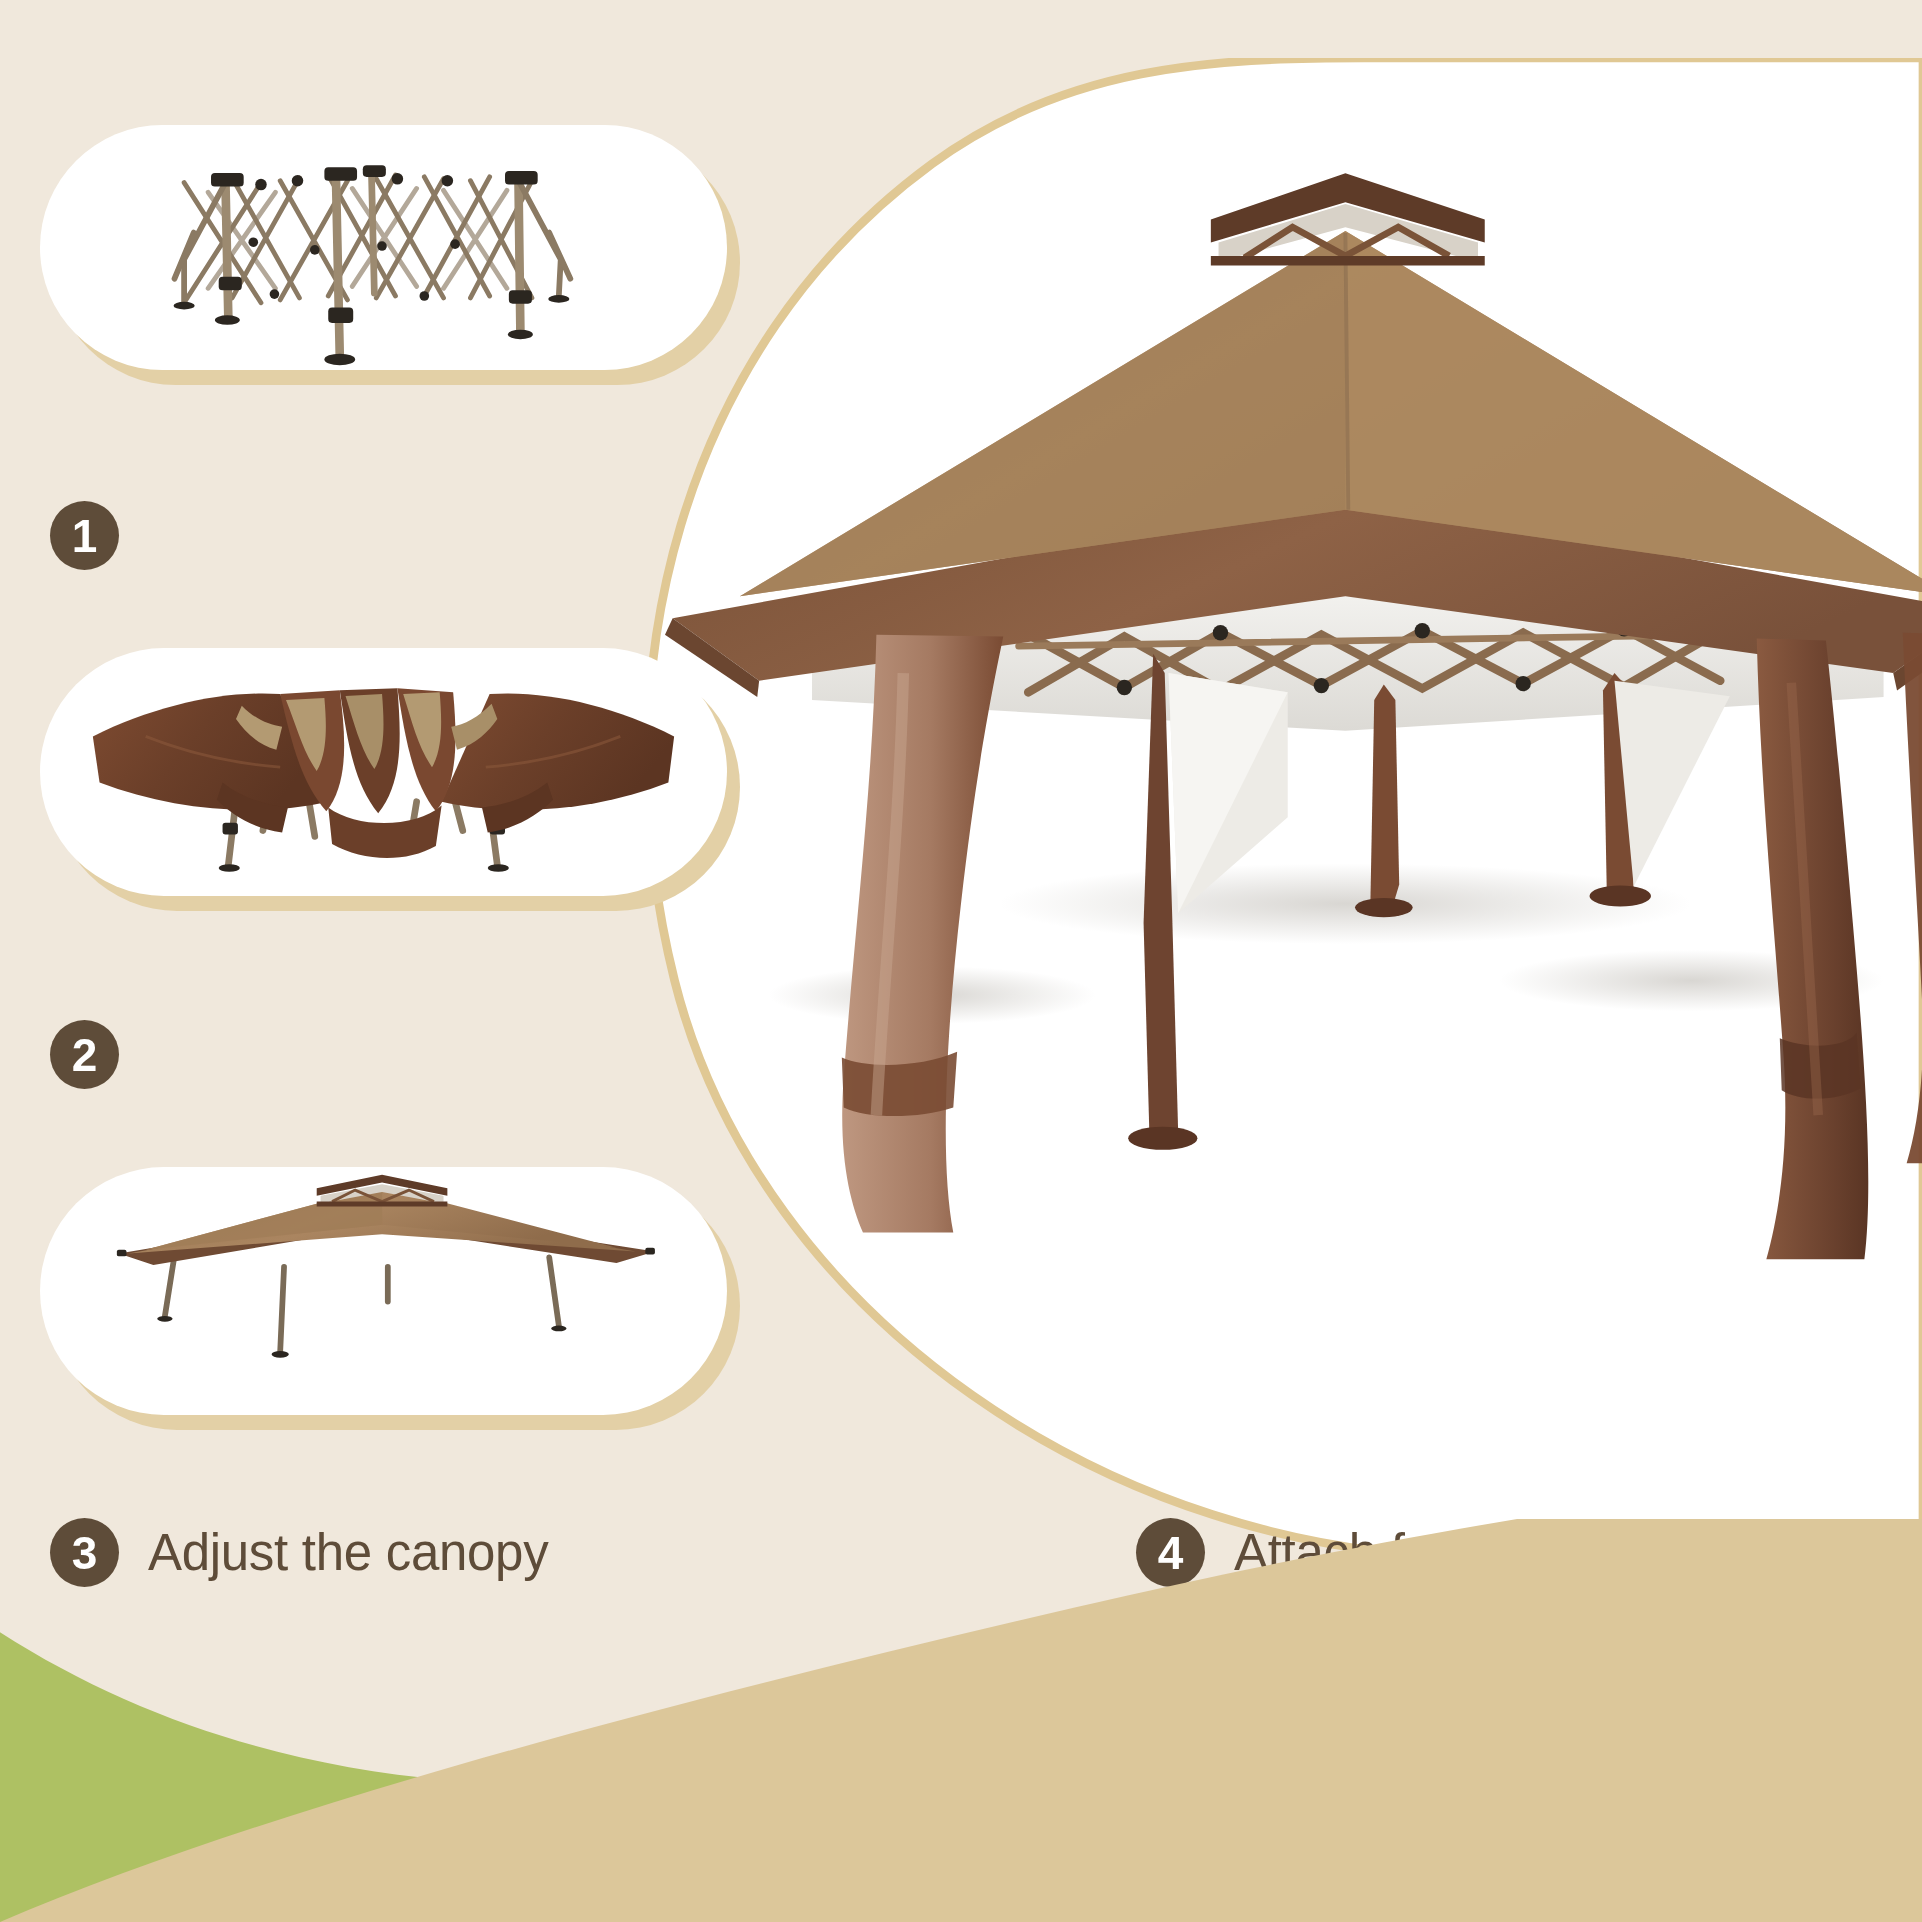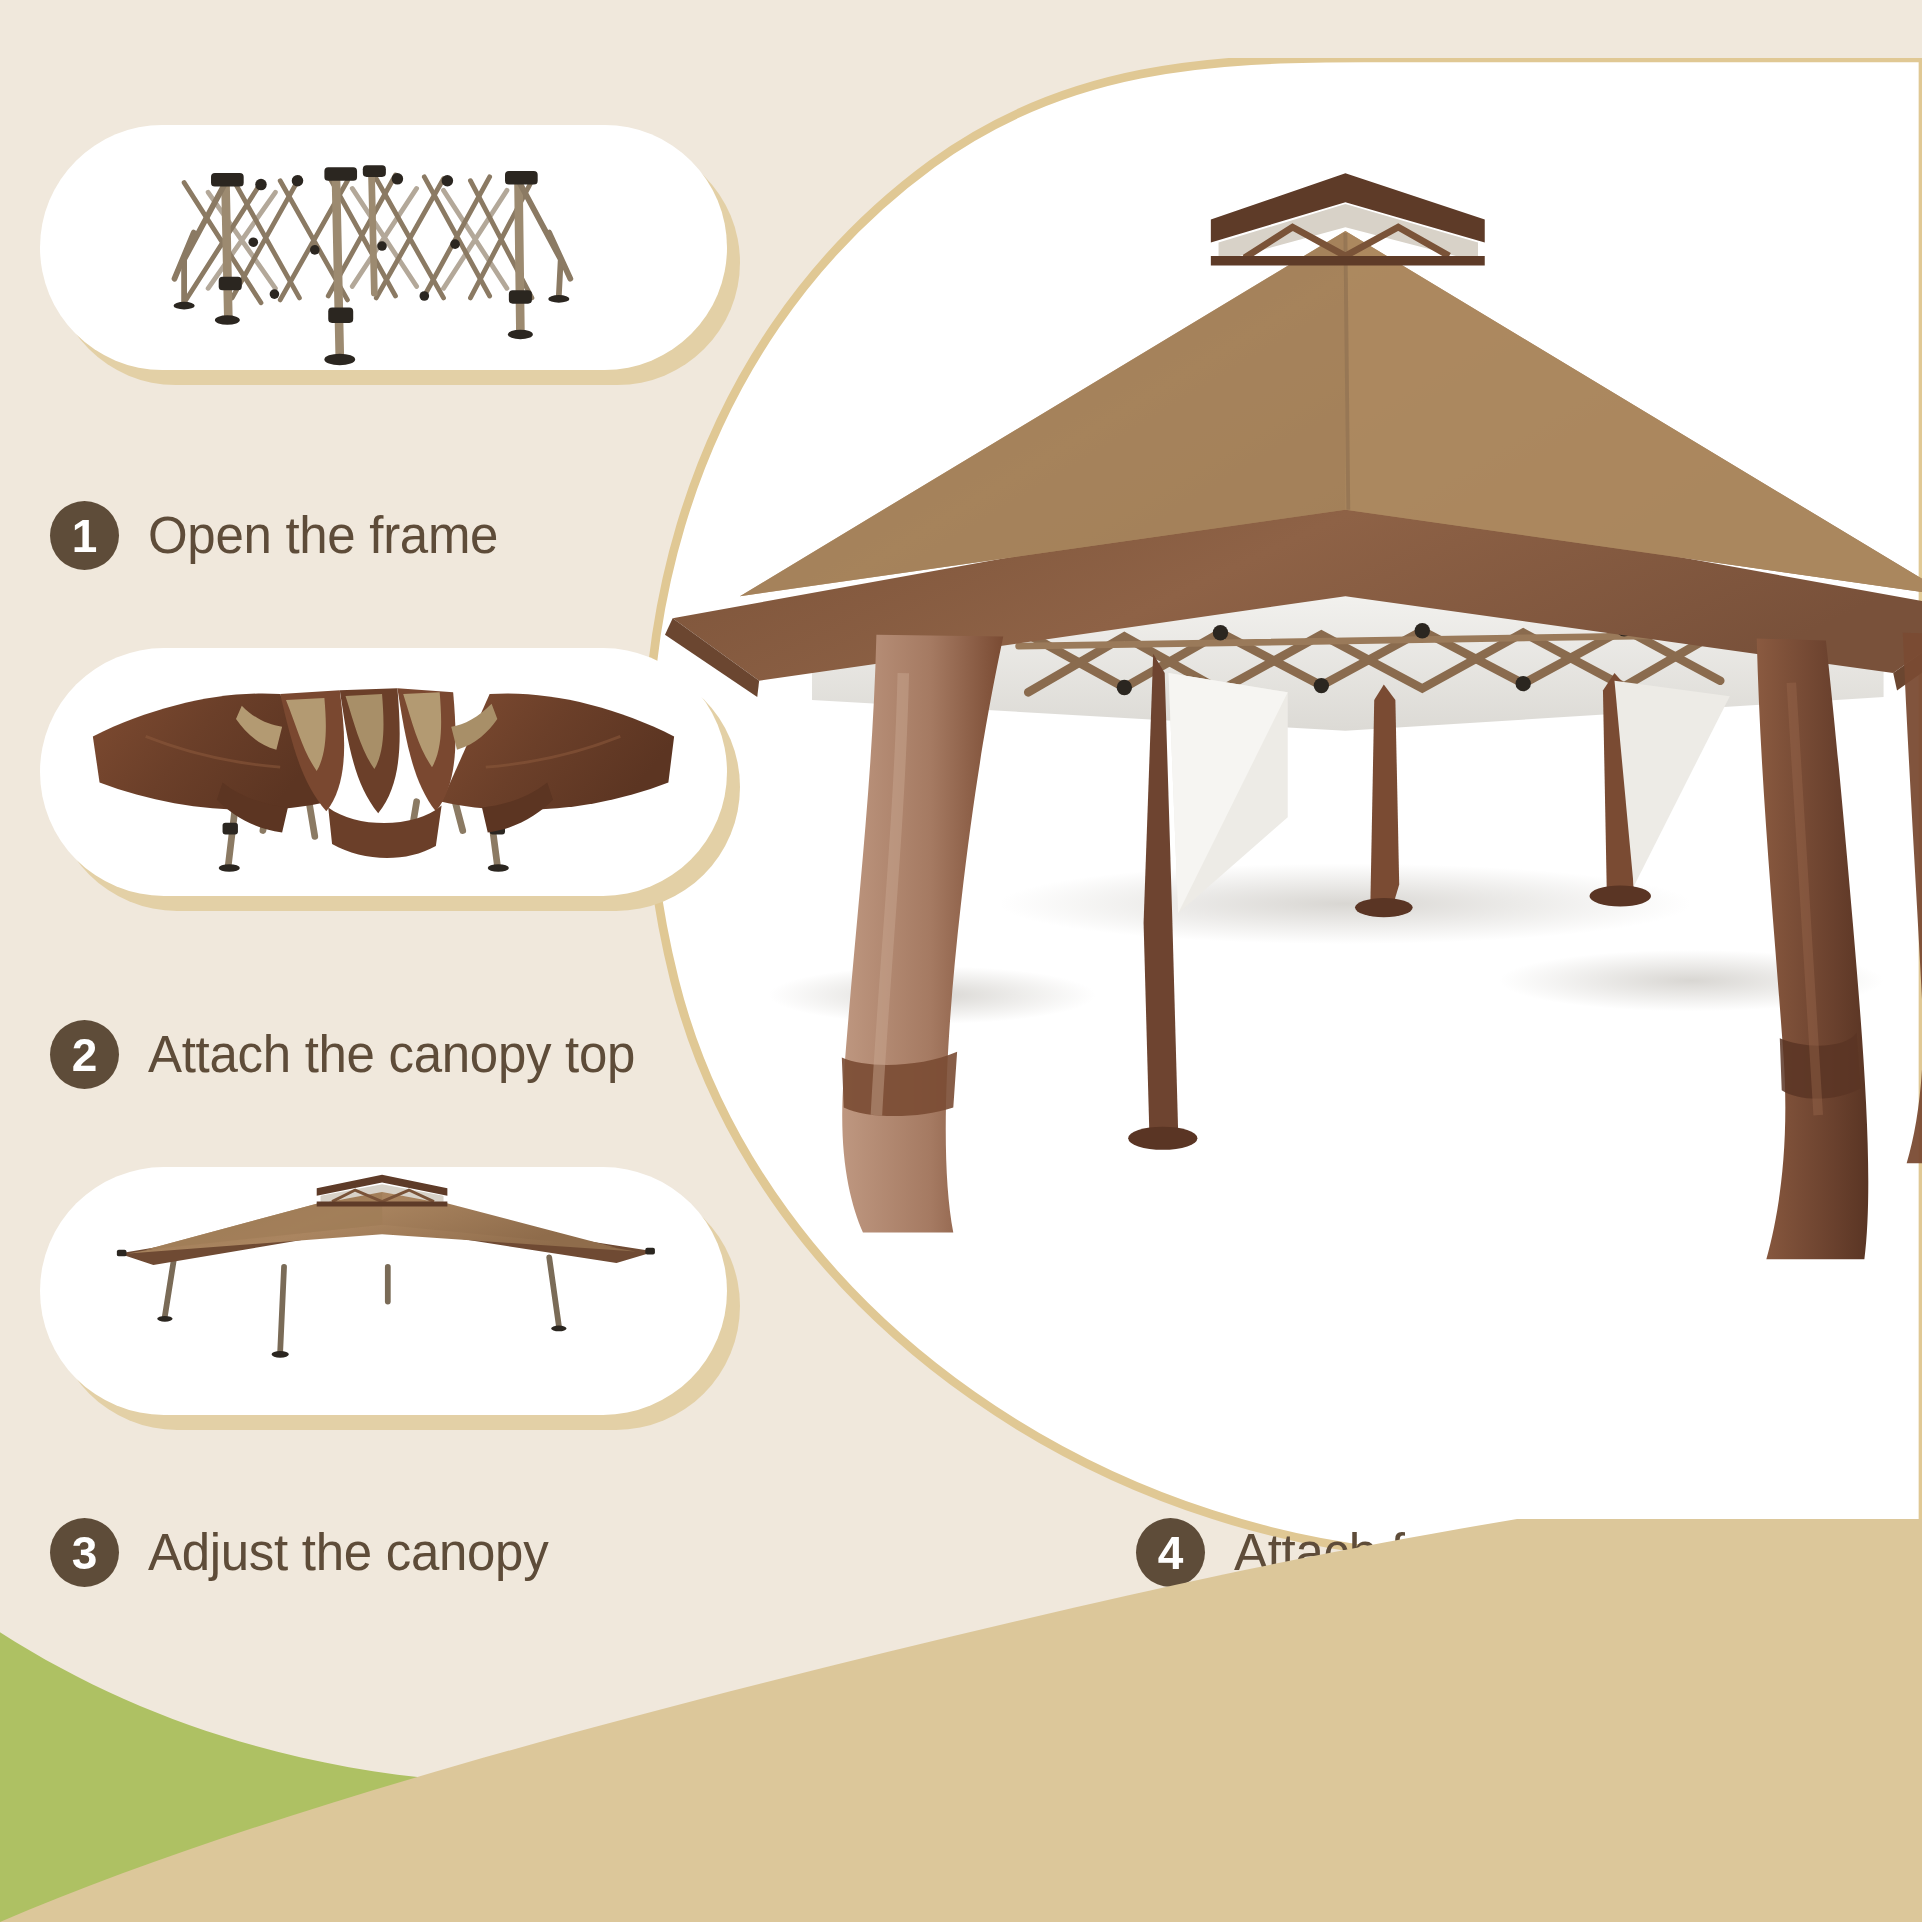--- a/index.html
+++ b/index.html
@@ -328,26 +328,24 @@
         <g fill="#2B2620">
           <rect x="80" y="86" width="10" height="7" rx="2"></rect>
           <rect x="630" y="84" width="10" height="7" rx="2"></rect>
         </g>
       </svg>
     </div>
   </div>
 
   <div class="step-row" id="step-row-1">
     <div class="badge">1</div>
-    <div class="step-label">Open the frame</div>
   </div>
 
   <div class="step-row" id="step-row-2">
     <div class="badge">2</div>
-    <div class="step-label">Attach the canopy top</div>
   </div>
 
   <div class="step-row" id="step-row-3">
     <div class="badge">3</div>
     <div class="step-label">Adjust the canopy</div>
   </div>
 
   <div class="step-row" id="step-row-4">
     <div class="badge">4</div>
     <div class="step-label">Attach four comer curtains</div>

